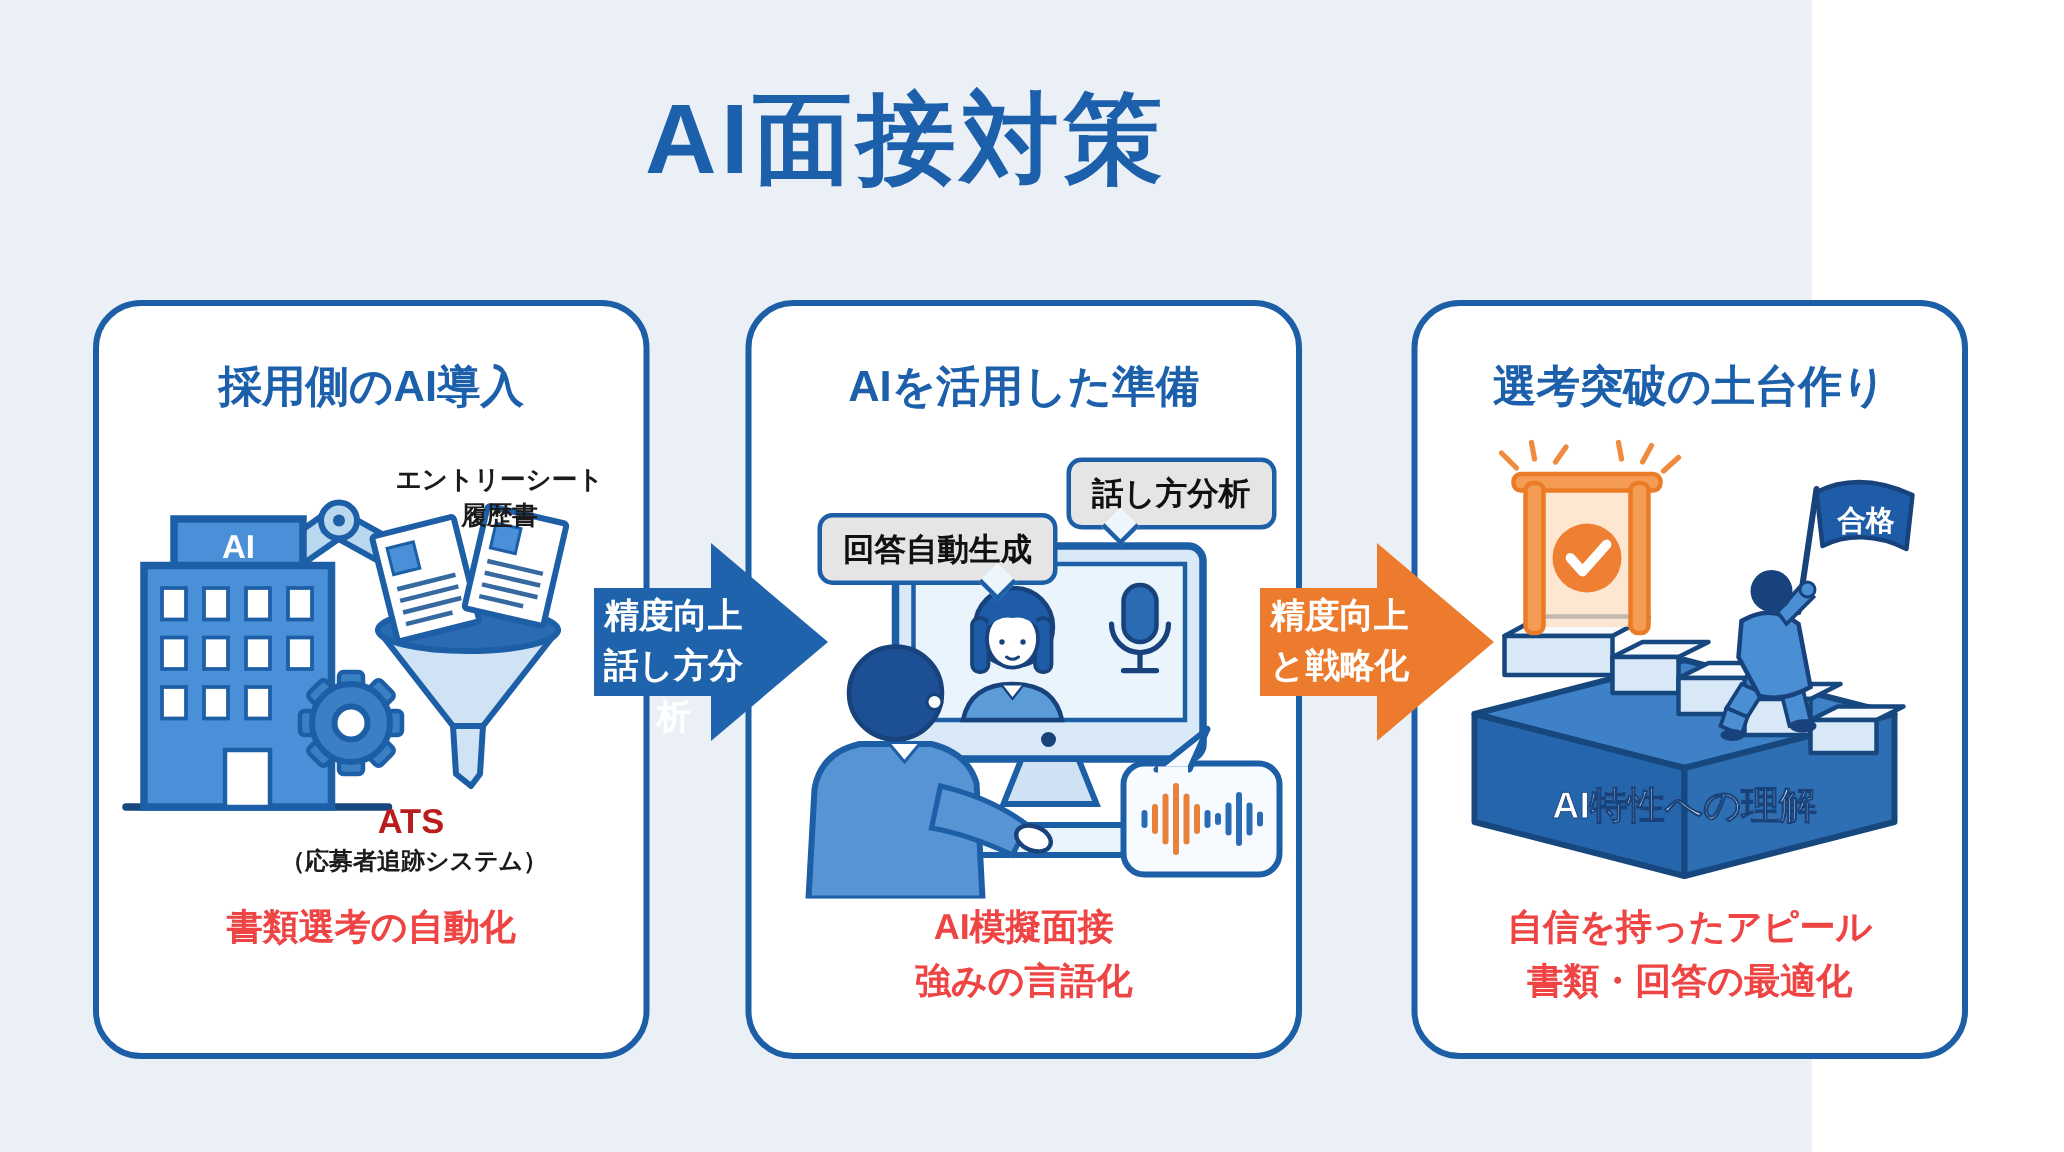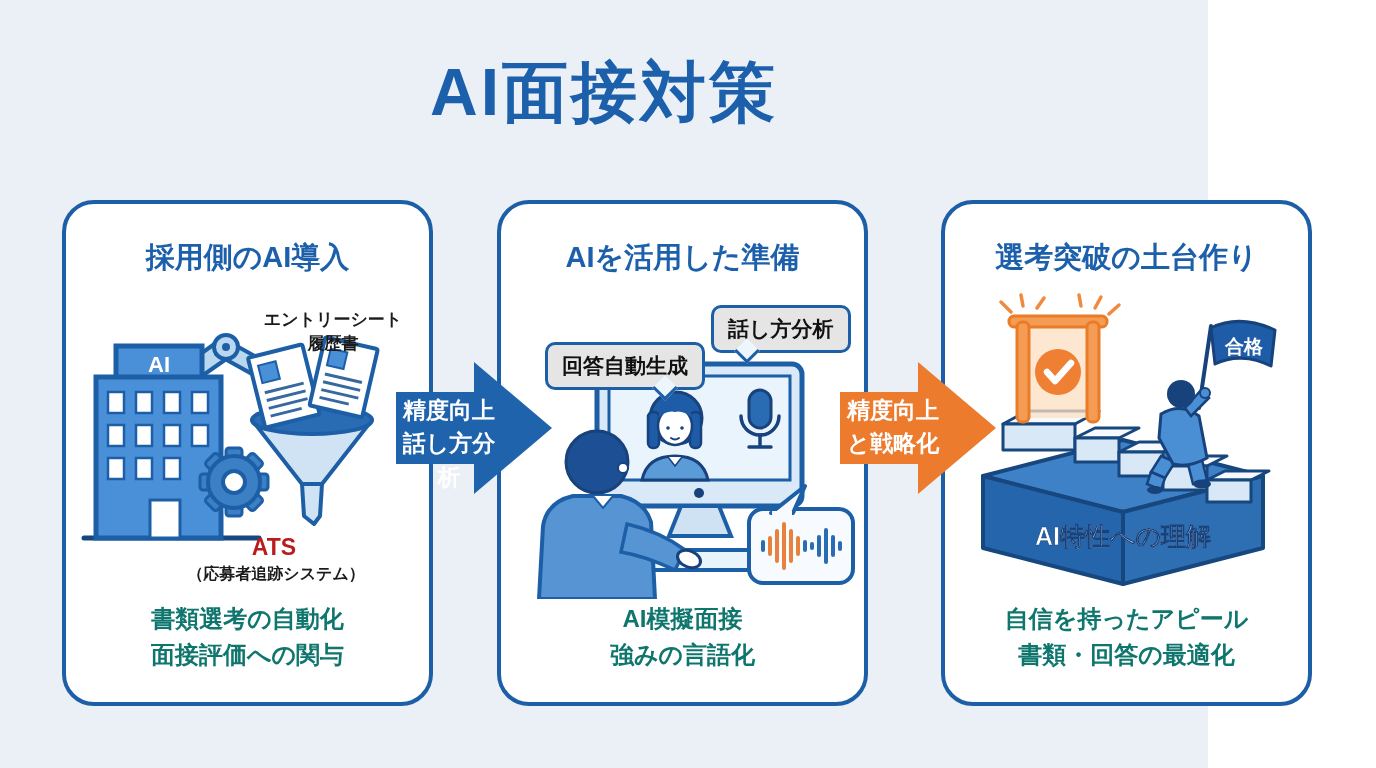--- a/index.html
+++ b/index.html
@@ -43,21 +43,21 @@
     position:absolute; top:330px; left:68px; width:340px; max-width:280px;
     text-align:center; font-size:23px; font-weight:700; color:#b91c1c; z-index:2;
   }
   .ats-sublabel {
     position:absolute; top:360px; left:60px; width:300px;
     text-align:center; font-size:16px; font-weight:700; color:#1b1b1b; z-index:2;
   }
 
   .summary {
     position:absolute; top:397px; left:0; width:100%;
-    text-align:center; font-size:24px; font-weight:800; color:#0f766e;
+    text-align:center; font-size:24px; font-weight:800; color:#ef4444;
     line-height:1.5;
   }
 
   .bubble {
     position:absolute; background:#e5e5e5; border:3px solid #1d5fa6;
     border-radius:10px; font-size:21px; font-weight:800; color:#111;
     padding:7px 14px; z-index:3; white-space:nowrap;
   }
   .bubble::after {
     content:""; position:absolute; width:15px; height:15px; background:#eef6fd;
@@ -167,21 +167,20 @@
             <line x1="250" y1="70" x2="280" y2="70"></line>
         </g>
       </g>
     </svg>
 
     <div class="ats-label">ATS</div>
     <div class="ats-sublabel">（応募者追跡システム）</div>
 
     <div class="summary">
       <div>書類選考の自動化</div>
-      <div>面接評価への関与</div>
     </div>
   </section>
 
   <section class="panel panel-2">
     <h2 class="panel-title">AIを活用した準備</h2>
 
     <svg class="illus illus-2" viewBox="0 0 350 245">
 
       <g>
         <rect x="88" y="10" width="205" height="142" rx="10" fill="#d9e9f8" stroke="#1d5fa6" stroke-width="5"></rect>

